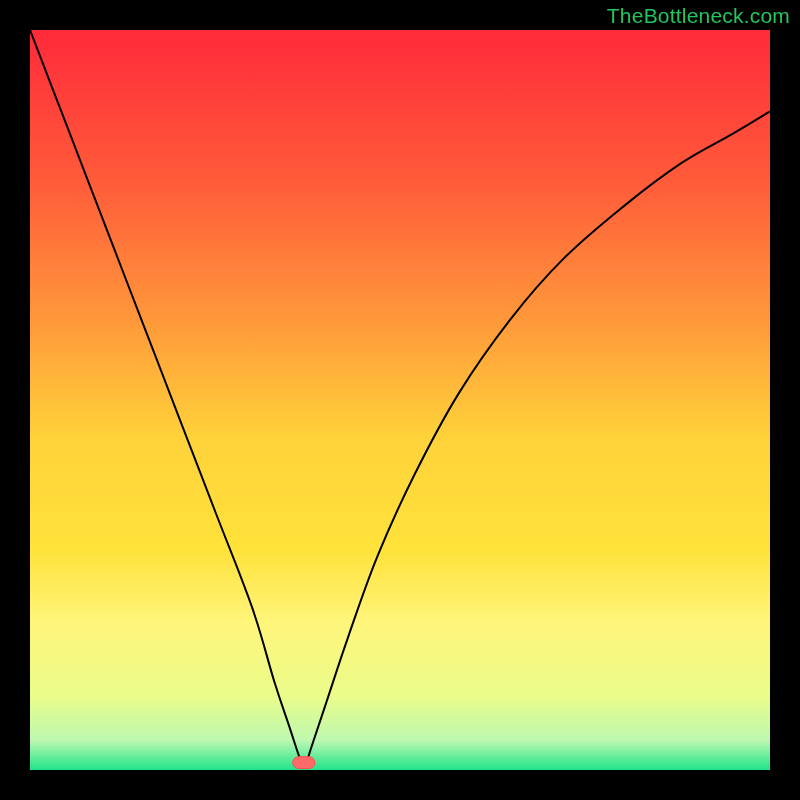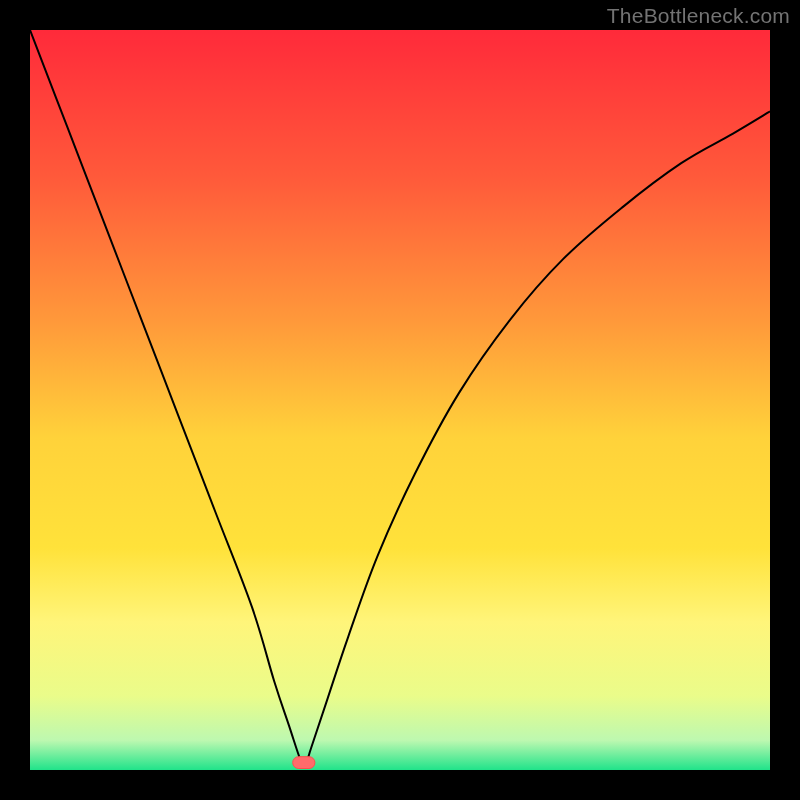--- a/index.html
+++ b/index.html
@@ -14,21 +14,21 @@
   .frame {
     position: relative;
     width: 800px;
     height: 800px;
     background: #000;
   }
   .watermark {
     position: absolute;
     top: 4px;
     right: 10px;
-    color: #737373;
+    color: #22c55e;
     font-size: 21px;
     font-weight: 400;
     letter-spacing: 0.2px;
     z-index: 5;
   }
   .plot-area {
     position: absolute;
     left: 30px;
     top: 30px;
     width: 740px;

